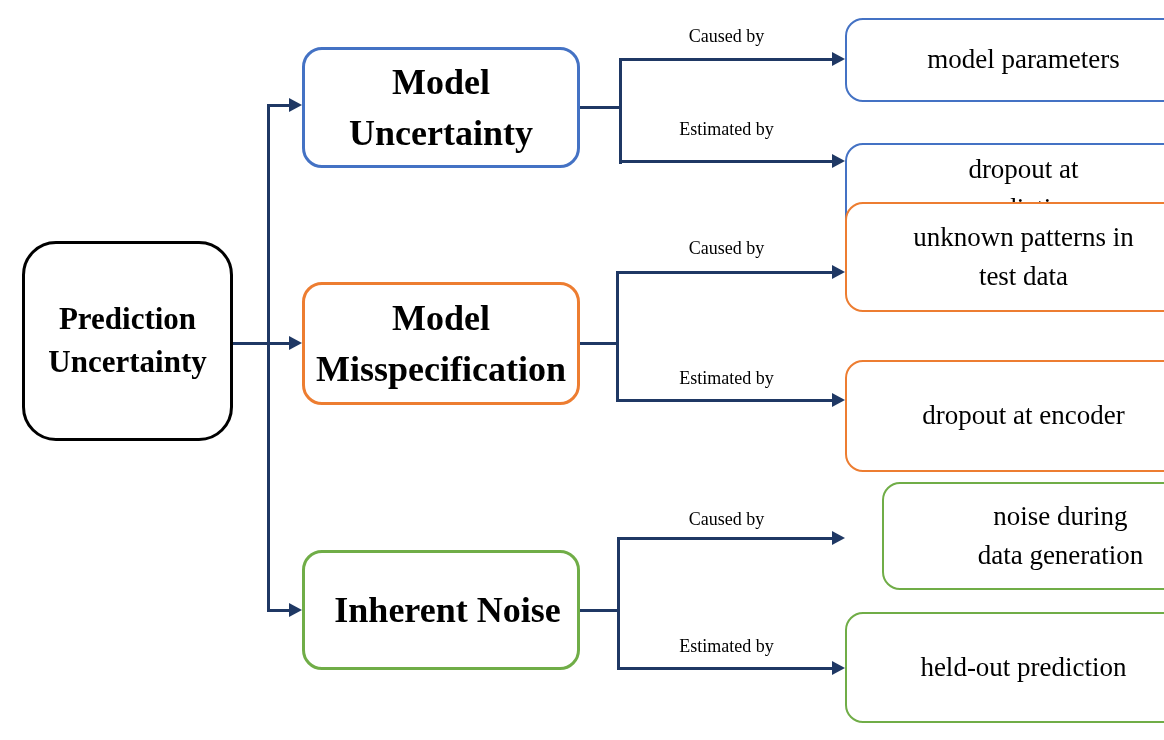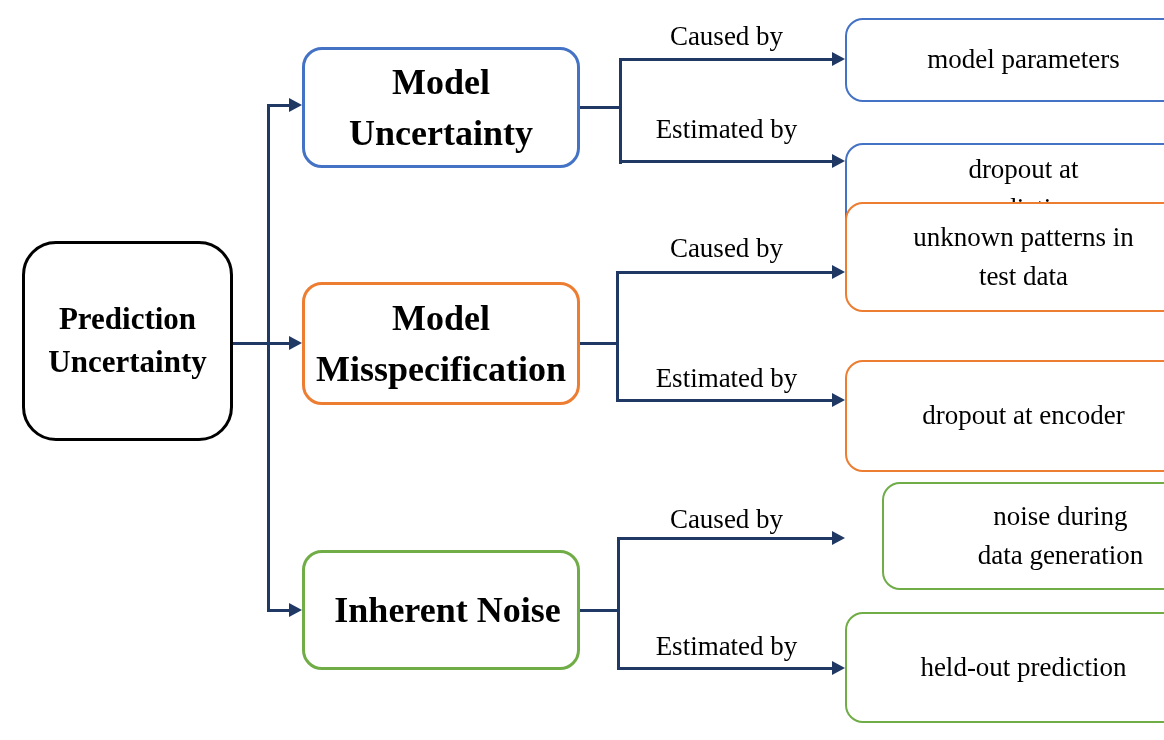--- a/index.html
+++ b/index.html
@@ -60,21 +60,21 @@
     width: 0; height: 0;
     border-top: 7px solid transparent;
     border-bottom: 7px solid transparent;
     border-left-width: 13px;
     border-left-style: solid;
   }
   .edge-label {
     position: absolute;
     left: 620px; width: 213px;
     text-align: center;
-    font-size: 27px;
+    font-size: 18px;
     line-height: 32px;
   }
 </style>
 </head>
 <body>
 
 <div class="canvas">
 
   <div class="box root-box" style="border-color: rgb(0, 0, 0);">Prediction
 Uncertainty</div>

